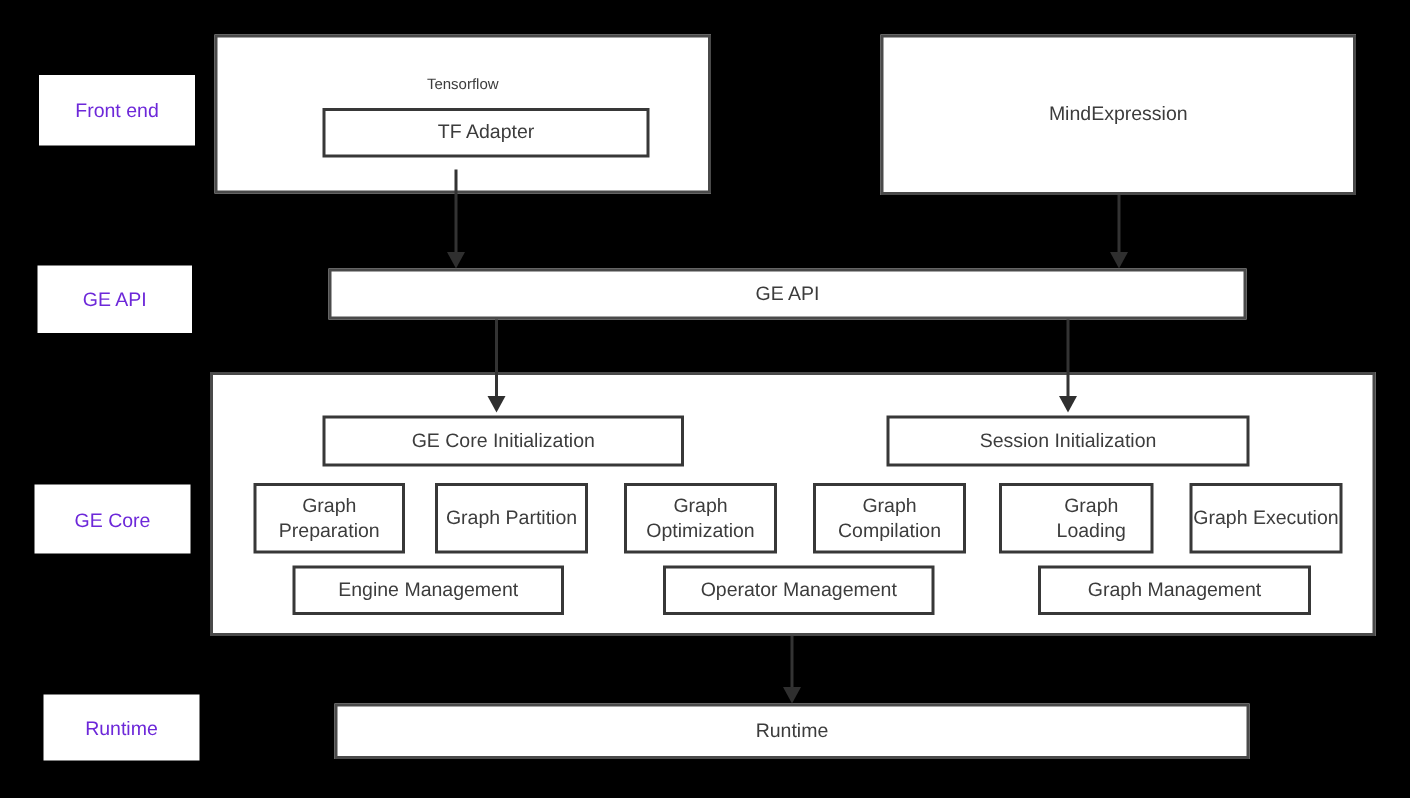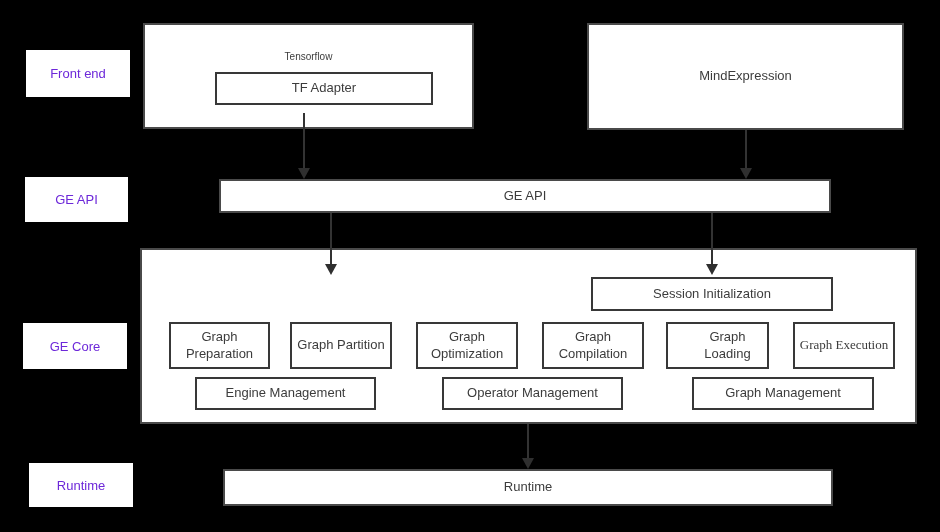--- a/index.html
+++ b/index.html
@@ -69,28 +69,29 @@
     <div class="tensorflow-title">Tensorflow</div>
     <div class="box inner" style="left:70px; top:47px; width:218px; height:33px;">TF Adapter</div>
   </div>
 
   <div class="box outer" style="left:587px; top:23px; width:317px; height:107px;">MindExpression</div>
 
   <div class="box outer" style="left:219px; top:179px; width:612px; height:34px;">GE API</div>
 
   <div class="box outer ge-core-box" style="left:140px; top:248px; width:777px; height:176px;">
 
+    <div class="box inner" style="left:73px; top:27px; width:241px; height:34px;">GE Core Initialization</div>
     <div class="box inner" style="left:449px; top:27px; width:242px; height:34px;">Session Initialization</div>
 
     <div class="box inner" style="left:27px; top:72px; width:101px; height:47px;">Graph Preparation</div>
     <div class="box inner" style="left:148px; top:72px; width:102px; height:47px;">Graph Partition</div>
     <div class="box inner" style="left:274px; top:72px; width:102px; height:47px;">Graph Optimization</div>
     <div class="box inner" style="left:400px; top:72px; width:102px; height:47px;">Graph Compilation</div>
     <div class="box inner" style="left:524px; top:72px; width:103px; height:47px;padding-left:20px;">Graph Loading</div>
-    <div class="box inner" style="left:651px; top:72px; width:102px; height:47px;font-family:Liberation Serif, serif;">Graph Execution</div>
+    <div class="box inner" style="left:651px; top:72px; width:102px; height:47px;">Graph Execution</div>
 
     <div class="box inner" style="left:53px; top:127px; width:181px; height:33px;">Engine Management</div>
     <div class="box inner" style="left:300px; top:127px; width:181px; height:33px;">Operator Management</div>
     <div class="box inner" style="left:550px; top:127px; width:182px; height:33px;">Graph Management</div>
   </div>
 
   <div class="box outer" style="left:223px; top:469px; width:610px; height:37px;">Runtime</div>
 
   <div class="arrow" style="left:298px; top:113px; height:66px;">
     <div class="arrow-line"></div>

